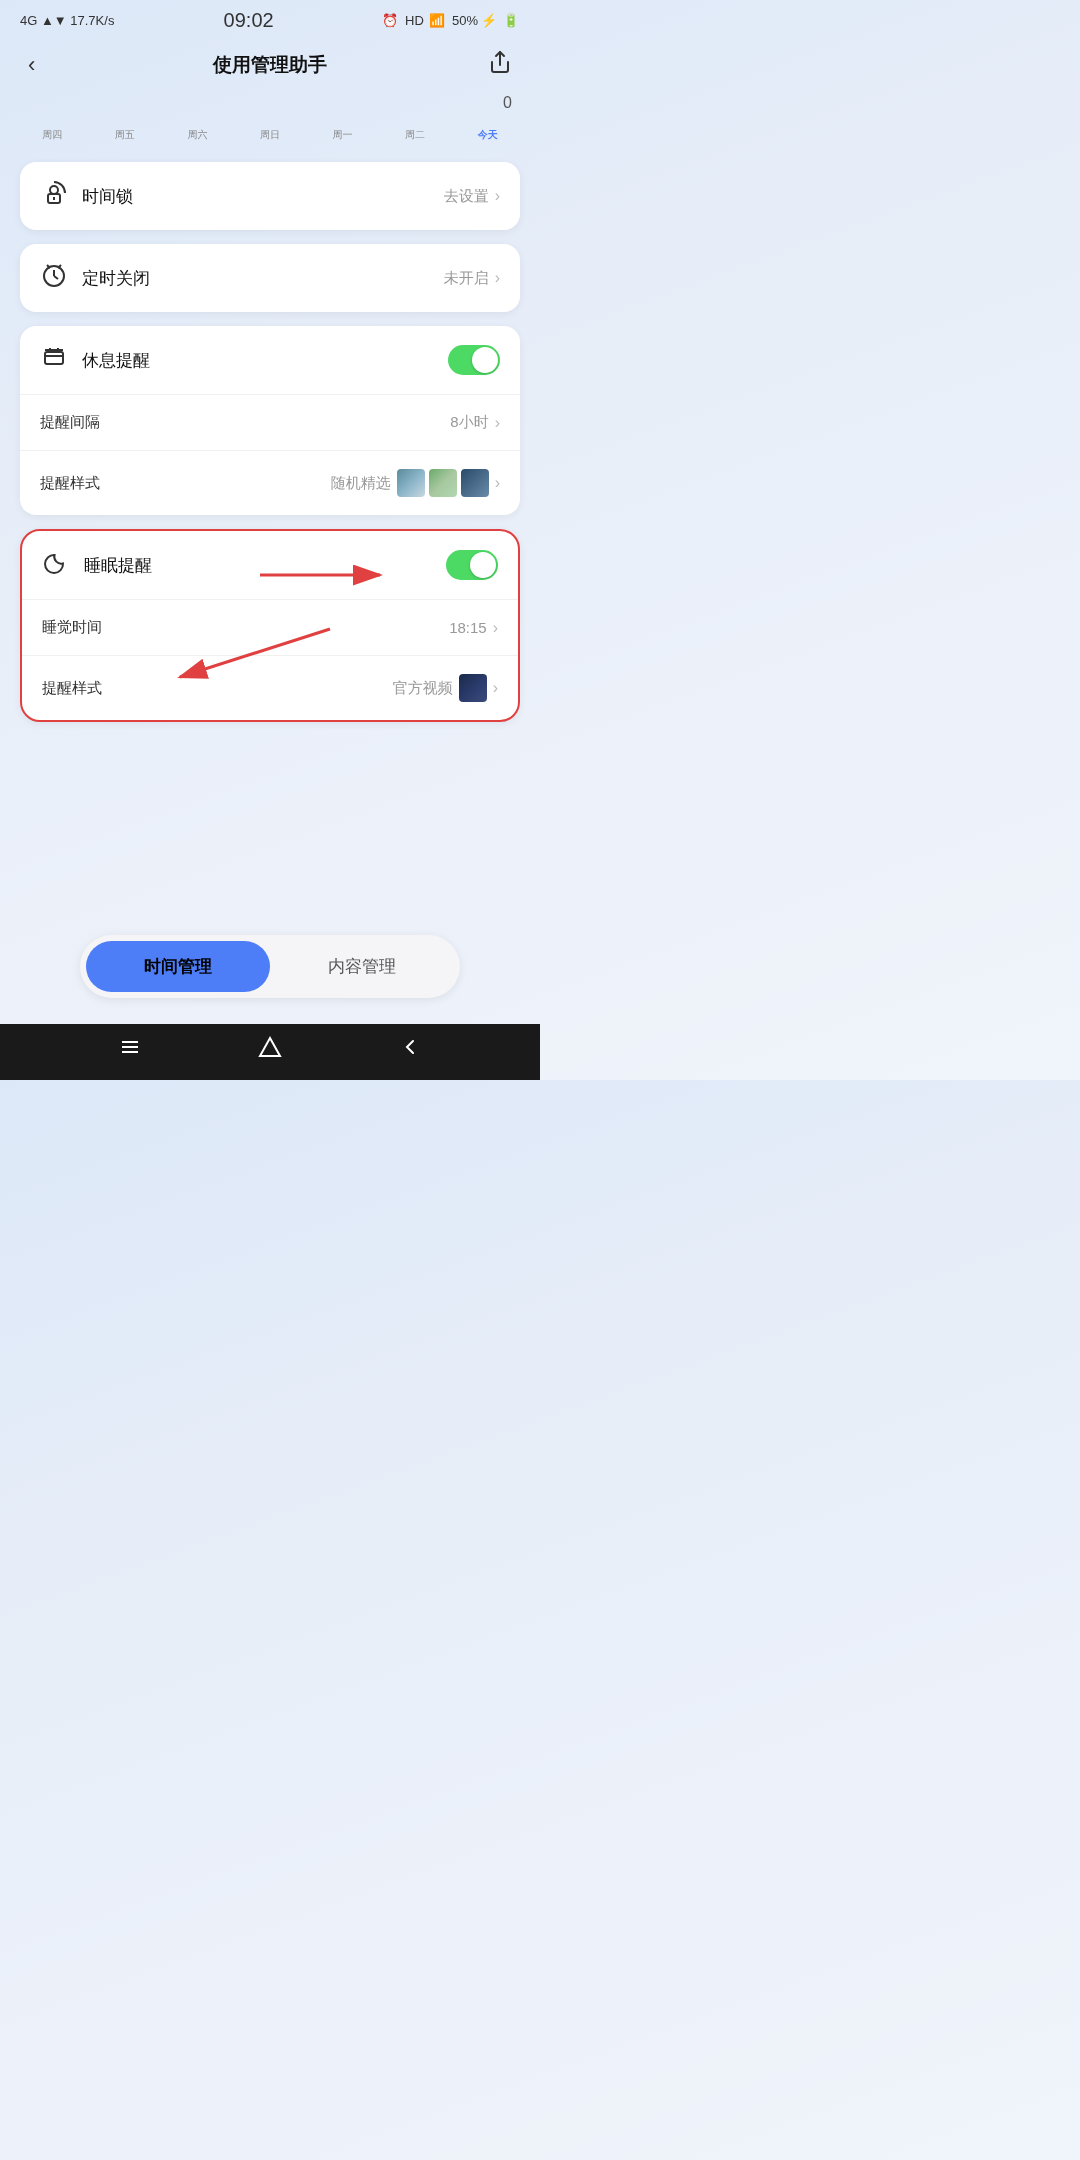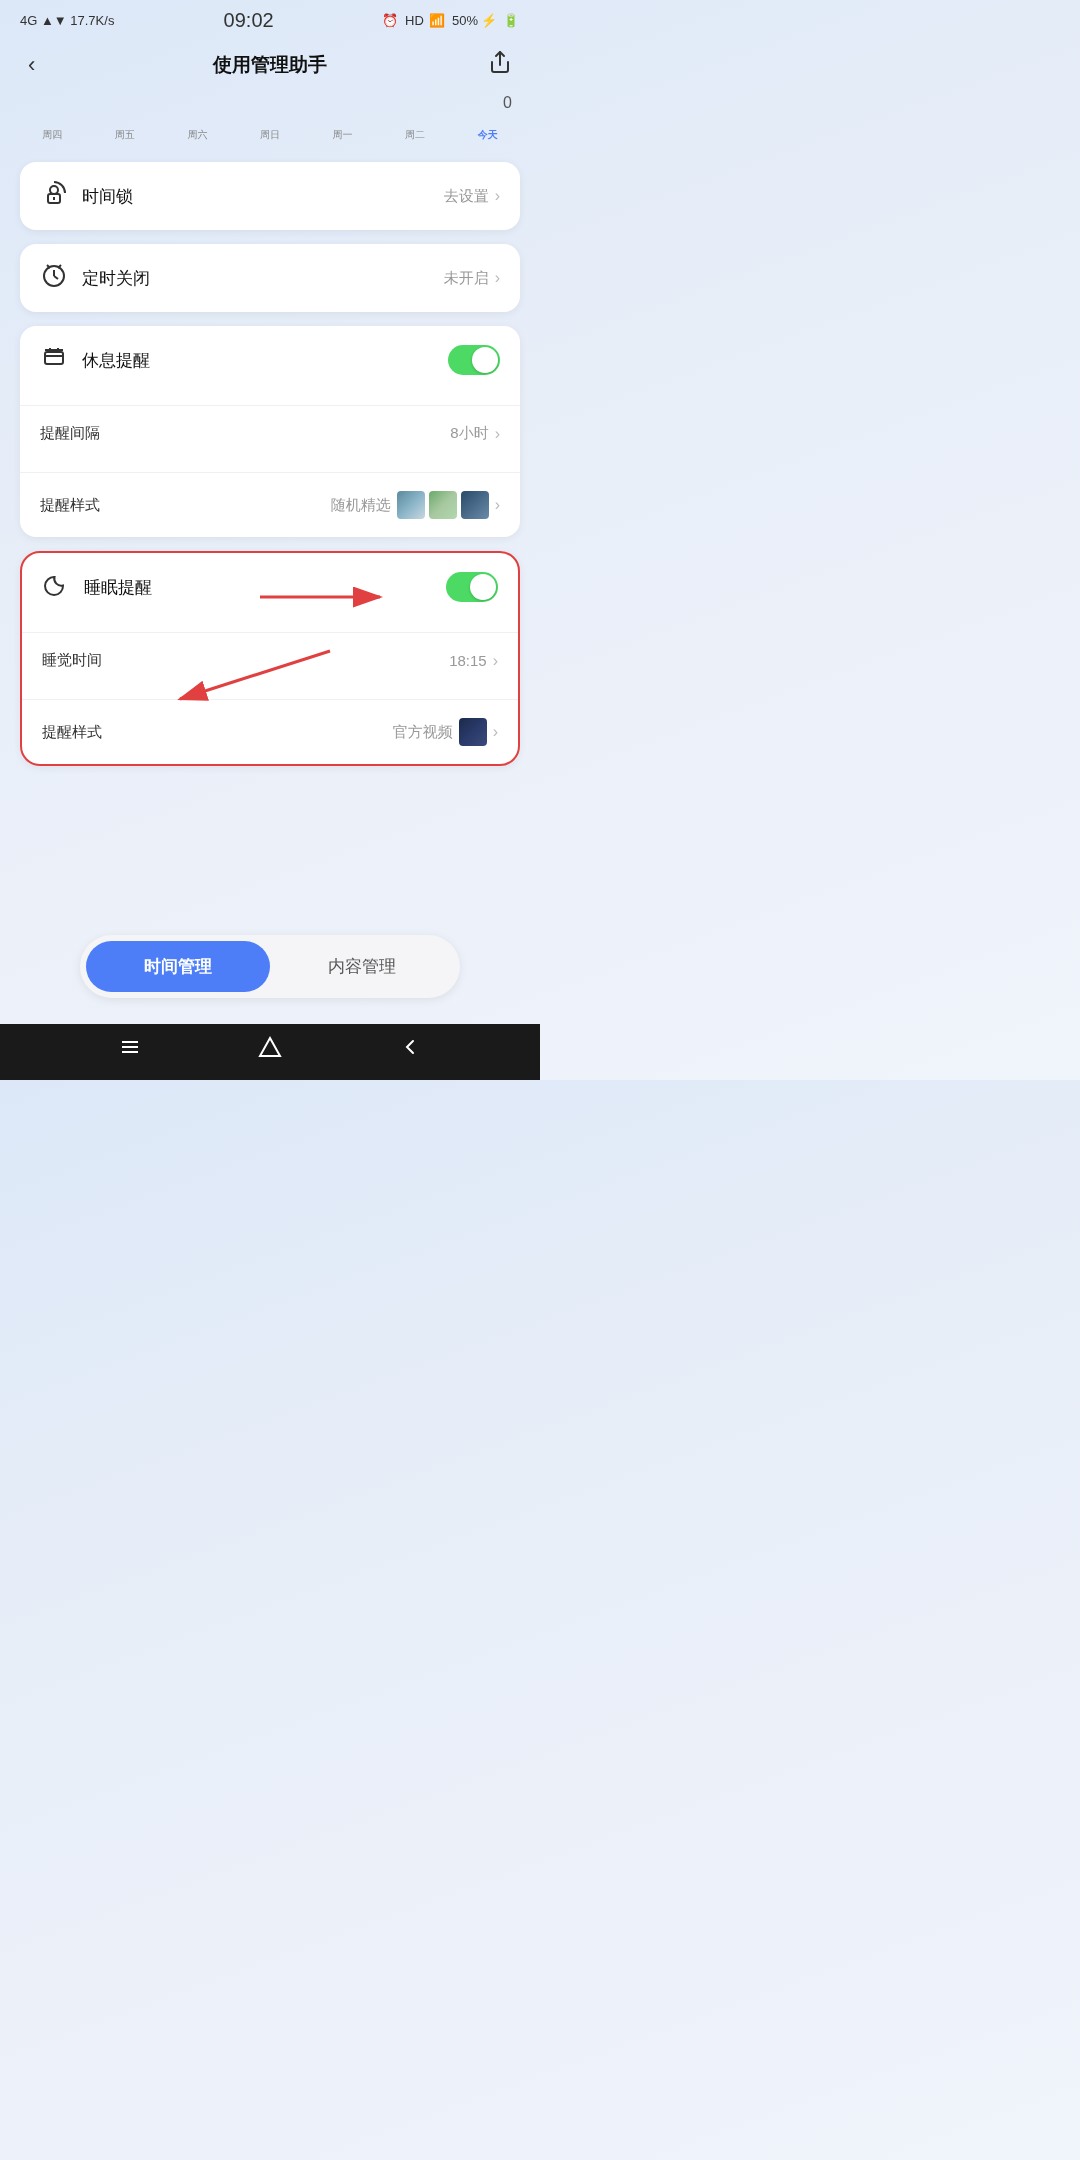--- a/index.html
+++ b/index.html
@@ -97,21 +97,20 @@
       box-shadow: 0 2px 8px rgba(0,0,0,0.06);
     }
     .card-row {
       display: flex;
       align-items: center;
       justify-content: space-between;
       padding: 18px 20px;
     }
     .card-row + .card-row {
       border-top: 1px solid #f0f0f0;
-      margin-top: 11px;
     }
     .card-left {
       display: flex;
       align-items: center;
       gap: 14px;
     }
     .card-icon {
       font-size: 22px;
       color: #333;
       width: 28px;
@@ -200,21 +199,21 @@
       padding: 14px 10px;
       border-radius: 44px;
       font-size: 17px;
       cursor: pointer;
       border: none;
       background: none;
       color: #555;
     }
     .bottom-tab.active {
       background: #4d7ef7;
-      color: #ffffff;
+      color: #000000;
       font-weight: 600;
     }
 
     
     .sys-nav {
       background: #1a1a1a;
       display: flex;
       justify-content: space-around;
       align-items: center;
       padding: 12px 60px 18px;

